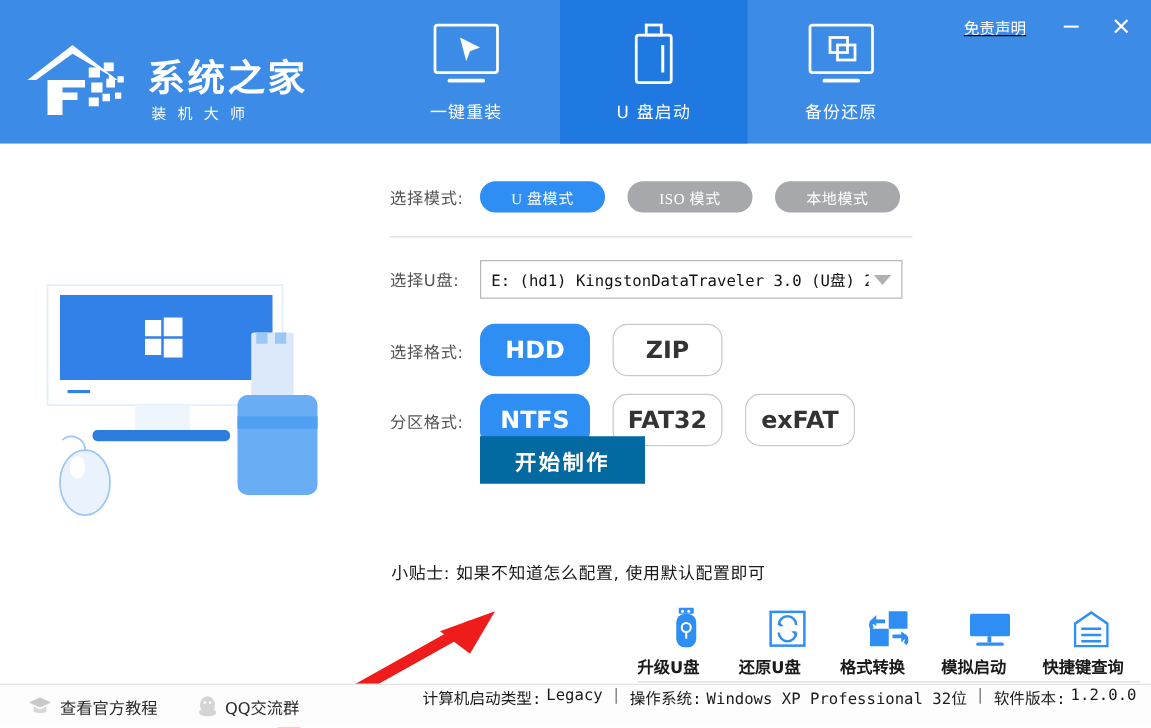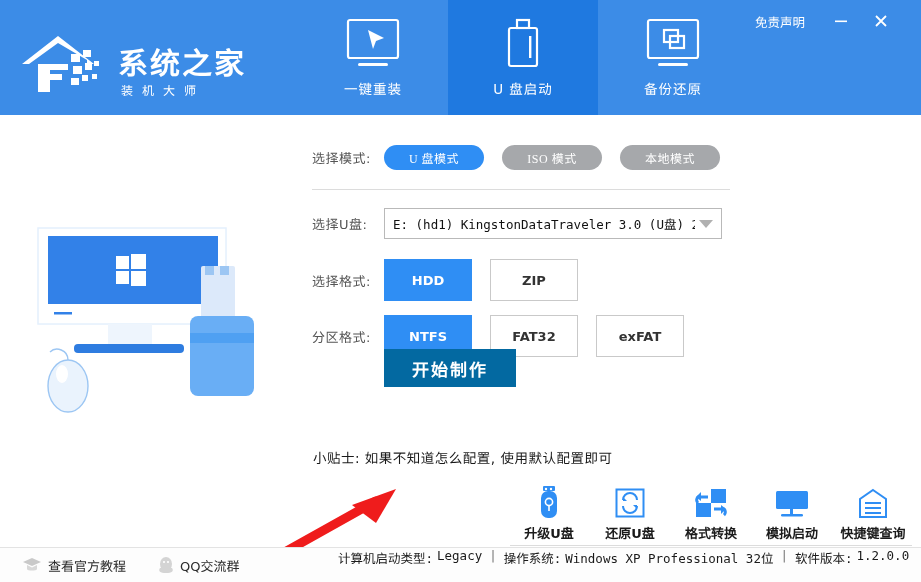--- a/index.html
+++ b/index.html
@@ -44,22 +44,22 @@
     color: #ffffff; cursor: pointer;
   }
   .tab.active { background: #1f79e0; }
   .tab-icon { height: 54px; display: flex; align-items: center; justify-content: center; }
   .tab-label {
     font-size: 13.5px; margin-top: 7px; letter-spacing: 1px;
     font-family: "DejaVu Sans", sans-serif;
   }
 
   .winbar {
-    position: absolute; right: 24px; top: 8px;
-    display: flex; align-items: center; gap: 8px;
+    position: absolute; right: 8px; top: 8px;
+    display: flex; align-items: center; gap: 8px; text-decoration: underline;
   }
   .disclaimer {
     color: #ffffff; font-size: 12.5px; margin-right: 12px;
     cursor: pointer; font-family: "DejaVu Sans", sans-serif;
   }
   .winbtn {
     width: 32px; height: 26px; display: flex;
     align-items: center; justify-content: center;
     color: #fff; cursor: pointer;
   }
@@ -98,23 +98,23 @@
     font-family: "DejaVu Sans Mono", monospace;
   }
   .select-value { flex: 1; white-space: nowrap; overflow: hidden; }
   .caret {
     width: 0; height: 0; margin-left: 4px; flex: none;
     border-left: 7px solid transparent; border-right: 7px solid transparent;
     border-top: 8px solid #b0b0b0;
   }
 
   .btn {
-    height: 42px; width: 88px; border-radius: 0;
+    height: 42px; width: 88px; border-radius: 12px;
     display: inline-flex; align-items: center; justify-content: center;
-    font-size: 13px; font-weight: bold; margin-right: 18px; cursor: pointer;
+    font-size: 19px; font-weight: bold; margin-right: 18px; cursor: pointer;
     border: 1px solid #c9c9c9; background: #fff; color: #333;
     font-family: "DejaVu Sans", sans-serif;
   }
   .btn.on { background: #2f8ef4; color: #fff; border-color: #2f8ef4; }
 
   .row-fmt { margin-top: 20px; }
   .row-part { margin-top: 14px; }
 
   .start-btn {
     position: absolute; left: 384px; top: 234px;
@@ -135,21 +135,21 @@
 
   
   .tools {
     position: absolute; left: 510px; top: 363px;
     width: 402px; height: 68px; display: flex;
     align-items: flex-end; justify-content: space-between;
     border-bottom: 1px solid #dcdcdc; padding-bottom: 3px;
   }
   .tool {
     width: 78px; display: flex; flex-direction: column;
-    align-items: center; cursor: pointer;
+    cursor: pointer;
   }
   .tool-icon { height: 34px; display: flex; align-items: flex-end; justify-content: center; }
   .tool-label {
     font-size: 13px; color: #1a1a1a; margin-top: 5px; font-weight: bold;
     white-space: nowrap; font-family: "DejaVu Sans", sans-serif;
   }
 
   
   .statusbar {
     position: absolute; left: 0; top: 547px; width: 921px; height: 35px;

